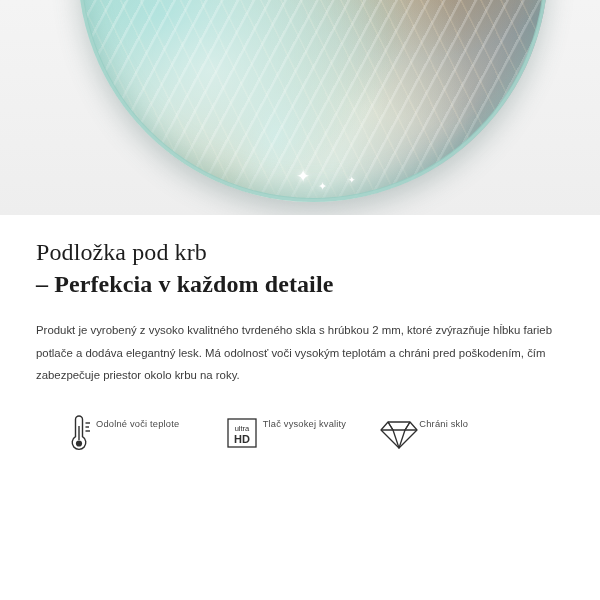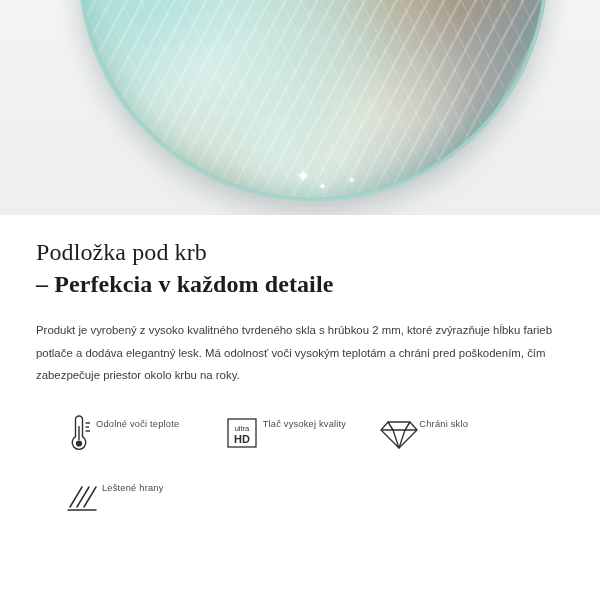--- a/index.html
+++ b/index.html
@@ -199,28 +199,17 @@
           <svg width="40" height="36" viewBox="0 0 40 36" fill="none" stroke="#2f2f2f" stroke-width="1.3" stroke-linejoin="round">
             <path d="M9 6 H31 L38 14 L20 32 L2 14 Z"></path>
             <path d="M2 14 H38"></path>
             <path d="M9 6 L14 14 L20 32 L26 14 L31 6"></path>
             <path d="M14 14 L9 6 M26 14 L31 6"></path>
           </svg>
         </div>
         <div class="caption">Chráni sklo</div>
       </div>
 
-      <div class="feature">
-        <div class="icon-wrap">
-          <svg width="40" height="34" viewBox="0 0 40 34" stroke="#2f2f2f" stroke-width="1.5" stroke-linecap="round">
-            <line x1="8" y1="26" x2="20" y2="6"></line>
-            <line x1="15" y1="26" x2="27" y2="6"></line>
-            <line x1="22" y1="26" x2="34" y2="6"></line>
-            <line x1="6" y1="29" x2="34" y2="29"></line>
-          </svg>
-        </div>
-        <div class="caption">Leštené hrany</div>
-      </div>
 
 
     </div>
   </div>
 </div>
 
 </body></html>

